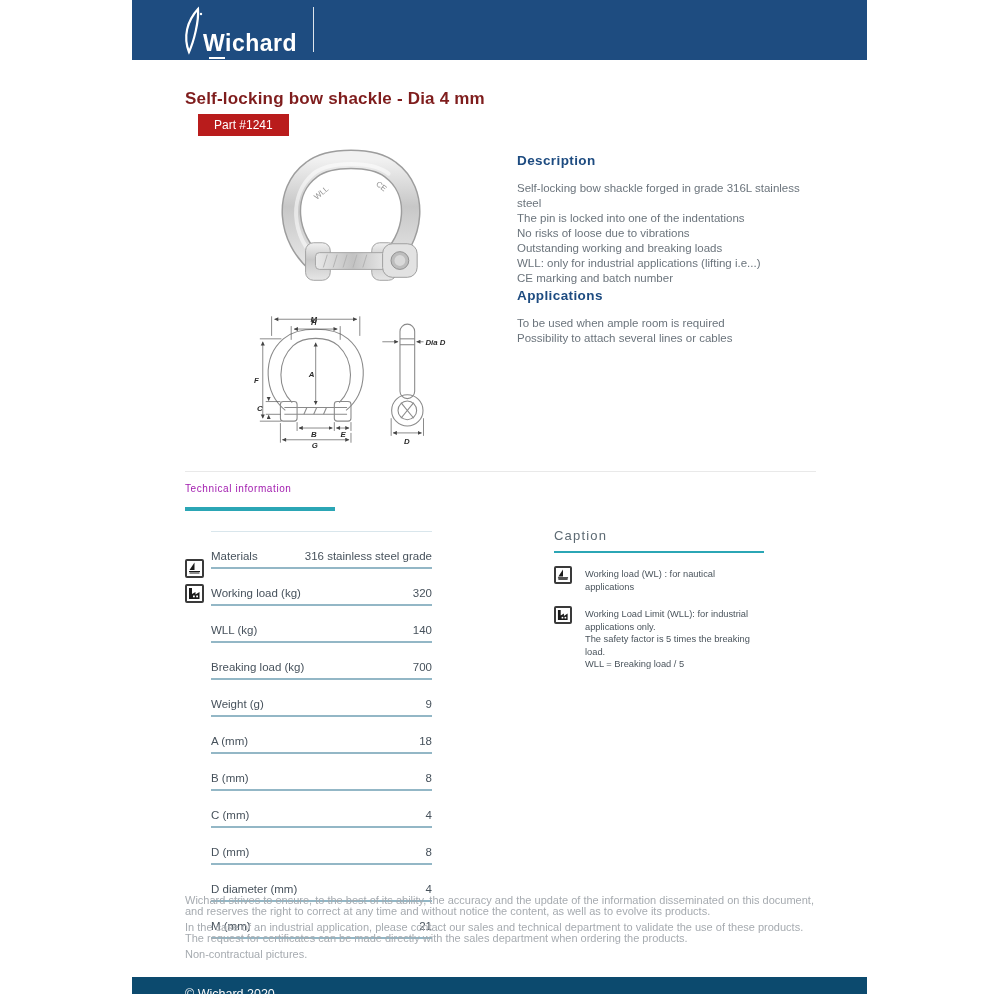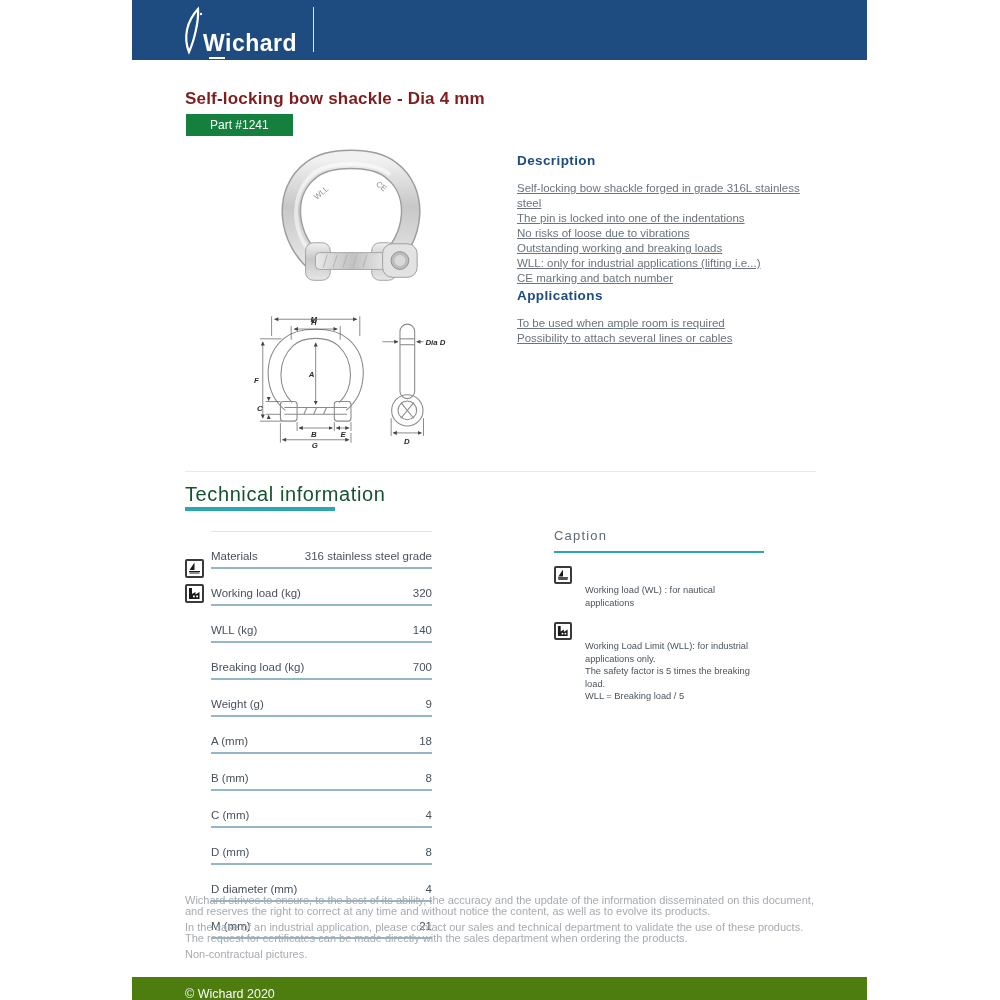--- a/index.html
+++ b/index.html
@@ -12,60 +12,60 @@
   .logo { position:absolute; left:50px; top:4px; display:flex; align-items:flex-start; }
   .logo-sail { margin-top:2px; margin-right:-7px; }
   .logo-textwrap { color:#fff;margin-top:20px; }
   .logo-word { font-size:23px; font-weight:bold; letter-spacing:0.5px; line-height:26px; margin-top:6px; }
   .logo-sub { display:flex; align-items:flex-start; font-size:18px; margin-left:6px; margin-top:1px; font-weight:normal; }
   .logo-sub .dash { display:inline-block; width:16px; height:2px; background:#fff; margin-right:5px; }
   .header-divider { position:absolute; left:181px; top:7px; width:1px; height:45px; background:rgba(255,255,255,0.85); }
 
   
   .page-title { position:absolute; left:185px; top:89px; font-size:17px; font-weight:bold; color:#7f1d1d; letter-spacing:0.2px; }
-  .part-badge { position:absolute; left:186px; top:114px; background:#15803d; color:#ffffff; font-size:12px; padding:4px 24px; }
+  .part-badge { position:absolute; left:198px; top:114px; background:#b91c1c; color:#ffffff; font-size:12px; padding:4px 16px; }
 
   
   .photo { position:absolute; left:272px; top:142px; width:158px; height:163px; }
 
   
   .section-desc { position:absolute; left:517px; top:153px; width:310px; }
   .section-apps { position:absolute; left:517px; top:288px; width:310px; }
   .sec-heading { font-size:13.5px; font-weight:bold; color:#1d4b80; letter-spacing:0.4px; margin-bottom:13px; }
-  .sec-line { font-size:11.5px; color:#6b747c; line-height:15px;text-decoration:underline; }
+  .sec-line { font-size:11.5px; color:#6b747c; line-height:15px; }
 
   
   .diagram { position:absolute; left:252px; top:311px; width:196px; height:138px; }
 
   
   .hr-light { position:absolute; left:185px; top:471px; width:631px; height:1px; background:#e9e9e9; }
-  .tech-heading { position:absolute; left:185px; top:483px; font-size:20px; color:#14532d; letter-spacing:0.6px; }
+  .tech-heading { position:absolute; left:185px; top:483px; font-size:10px; color:#a21caf; letter-spacing:0.6px; }
   .tech-underline { position:absolute; left:185px; top:507px; width:150px; height:4px; background:#2ba6b5; }
 
   .table { position:absolute; left:211px; top:531px; width:221px; border-top:1px solid #d9e6ec; }
   .t-row { display:flex; justify-content:space-between; align-items:center; height:25px; border-bottom:2px solid #93b7c6;margin-top:12px; }
   .t-label { font-size:11.5px; color:#47525c; }
   .t-value { font-size:11.5px; color:#47525c; }
 
   .row-icon { position:absolute; left:185px; width:19px; height:19px; border:2px solid #3a3a3a; border-radius:2px; background:#fff; display:flex; align-items:center; justify-content:center; }
   .row-icon-1 { top:559px; }
   .row-icon-2 { top:584px; }
 
   
   .caption { position:absolute; left:554px; top:528px; width:210px; }
   .caption-heading { font-size:13px; color:#5d6a73; letter-spacing:1.2px; }
   .caption-underline { margin-top:8px; width:210px; height:2px; background:#2ba6b5; }
   .caption-item { display:flex; margin-top:13px; }
   .caption-icon { flex:0 0 auto; width:18px; height:18px; border:2px solid #3a3a3a; border-radius:2px; background:#fff; display:flex; align-items:center; justify-content:center; margin-right:13px; }
-  .caption-lines { font-size:9.3px; color:#4a545c; line-height:12.5px; padding-top:2px;margin-top:16px; }
+  .caption-lines { font-size:9.3px; color:#4a545c; line-height:12.5px; padding-top:2px; }
 
   
   .footer-text { position:absolute; left:185px; top:895px; width:632px; }
   .footer-text p { font-size:11px; color:#a6abb0; line-height:11px; margin-bottom:5px; }
-  .bottom-bar { position:absolute; left:132px; top:977px; width:735px; height:23px; background:#4d7c0f; }
+  .bottom-bar { position:absolute; left:132px; top:977px; width:735px; height:17px; background:#0c4a6e; }
   .copyright { position:absolute; left:53px; top:10px; color:#fbfbfb; font-size:12.5px; }
 
   svg text { font-family:"Liberation Sans", sans-serif; }
   .dim-label { font-size:8px; font-style:italic; font-weight:bold; fill:#2b2b2b; }
 </style>
 </head>
 <body>
 
 <div id="page">
 

